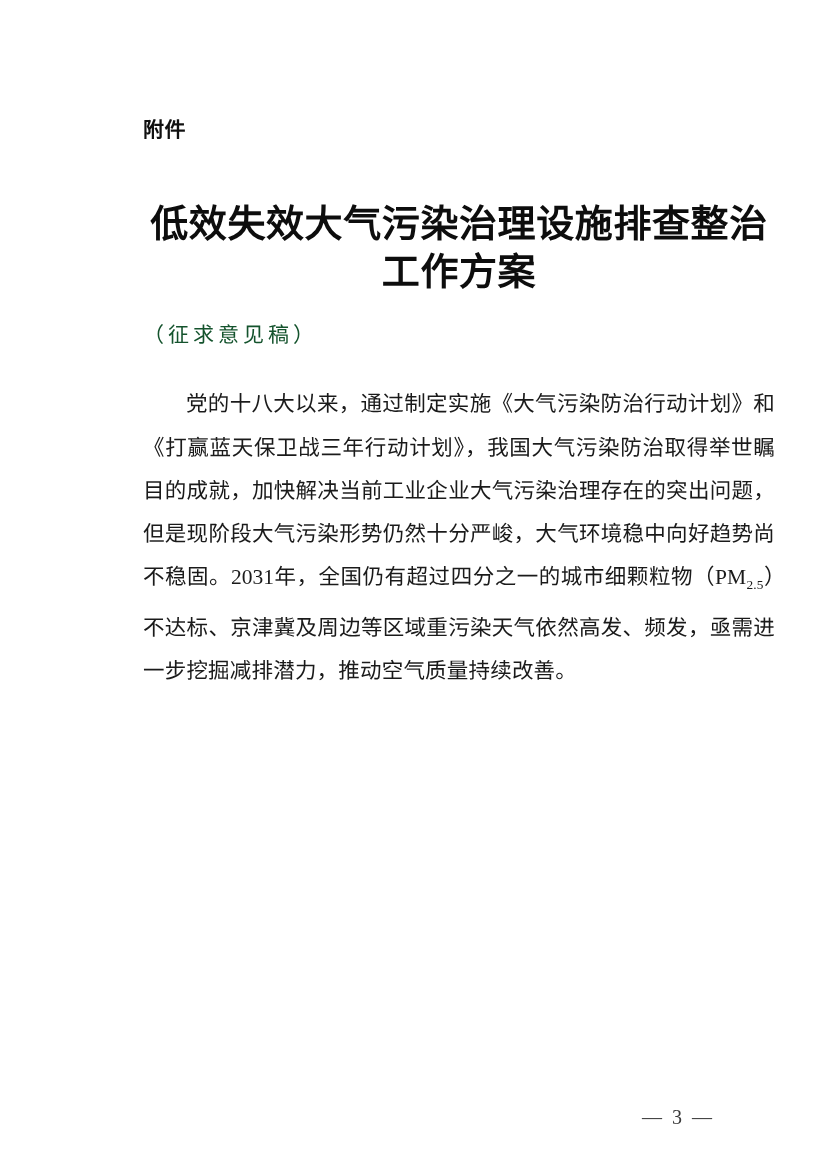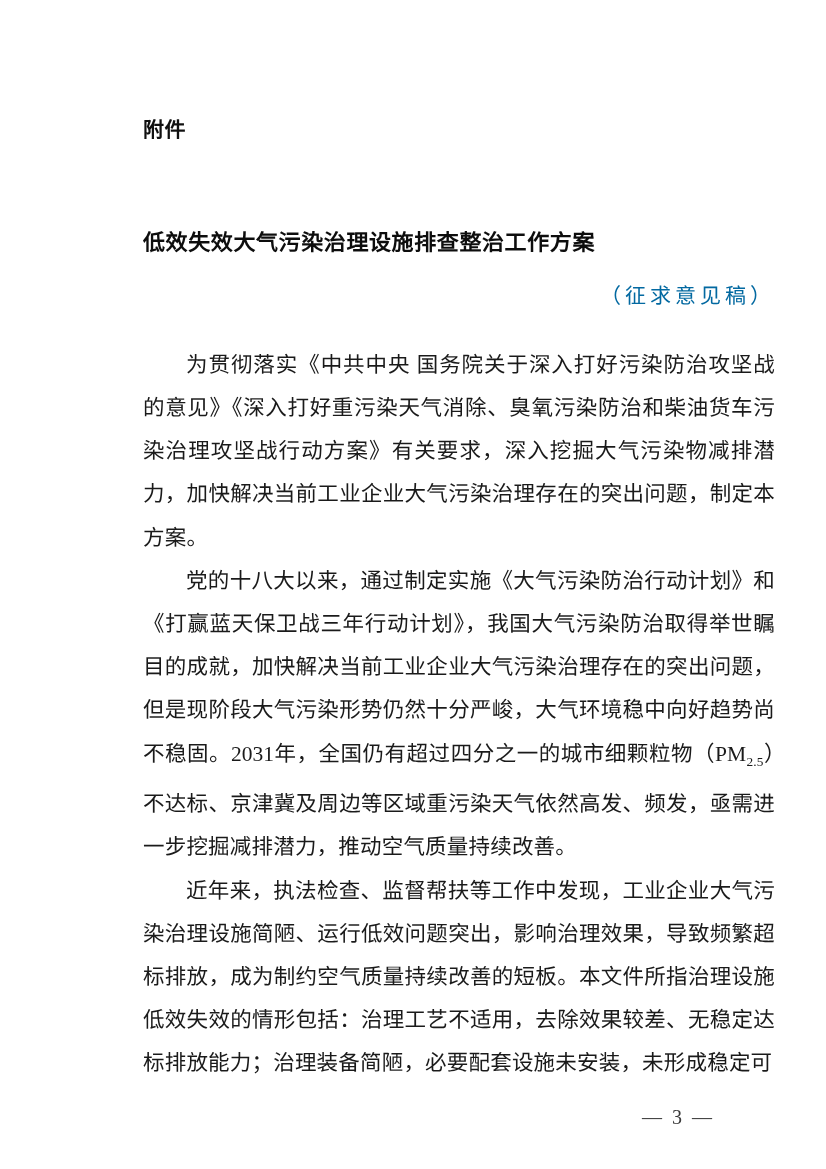--- a/index.html
+++ b/index.html
@@ -39,34 +39,35 @@
     line-height: 1;
     letter-spacing: 0.5px;
     color: #101010;
     margin-top: 120px;
   }
 
   
   .doc-title {
     font-family: "DejaVu Sans", "Liberation Sans", sans-serif;
     font-weight: bold;
-    font-size: 22px;
+    font-size: 38px;
     line-height: 1.25;
     letter-spacing: 0.6px;
+    text-align: center;
     color: #0d0d0d;
-    margin-top: 88px;
+    margin-top: 60px;
   }
 
   .doc-subtitle {
     font-family: "Liberation Serif", "DejaVu Serif", serif;
     font-size: 21px;
     line-height: 1.3;
     letter-spacing: 4px;
-    text-align: right;
-    color: #0369a1;
+    text-align: left;
+    color: #14532d;
     margin-top: 26px;
   }
 
   
   .body-block {
     margin-top: 34px;
   }
 
   p.para {
     font-family: "Liberation Serif", "DejaVu Serif", serif;
@@ -131,26 +132,24 @@
   <div class="content">
 
     <div class="attach-label">附件</div>
 
     <h1 class="doc-title">低效失效大气污染治理设施排查整治工作方案</h1>
 
     <div class="doc-subtitle">（征求意见稿）</div>
 
     <div class="body-block">
 
-      <p class="para">为贯彻落实《中共中央 国务院关于深入打好污染防治攻坚战的意见》《深入打好重污染天气消除、臭氧污染防治和柴油货车污染治理攻坚战行动方案》有关要求，深入挖掘大气污染物减排潜力，加快解决当前工业企业大气污染治理存在的突出问题，制定本方案。</p>
 
 
       <p class="para"><span>党的十八大以来，通过制定实施《大气污染防治行动计划》和《打赢蓝天保卫战三年行动计划》，我国大气污染防治取得举世瞩目的成就，加快解决当前工业企业大气污染治理存在的突出问题，但是现阶段大气污染形势仍然十分严峻，大气环境稳中向好趋势尚不稳固。</span><span class="latin">2031</span><span>年，全国仍有超过四分之一的城市细颗粒物（PM</span><span class="sub">2.5</span><span>）不达标、京津冀及周边等区域重污染天气依然高发、频发，亟需进一步挖掘减排潜力，推动空气质量持续改善。</span></p>
 
-      <p class="para">近年来，执法检查、监督帮扶等工作中发现，工业企业大气污染治理设施简陋、运行低效问题突出，影响治理效果，导致频繁超标排放，成为制约空气质量持续改善的短板。本文件所指治理设施低效失效的情形包括：治理工艺不适用，去除效果较差、无稳定达标排放能力；治理装备简陋，必要配套设施未安装，未形成稳定可</p>
 
     </div>
   </div>
 
   <div class="page-footer">
     <span class="footer-inner"><span>—</span><span class="num">3</span><span>—</span></span>
   </div>
 
 </div>
 

